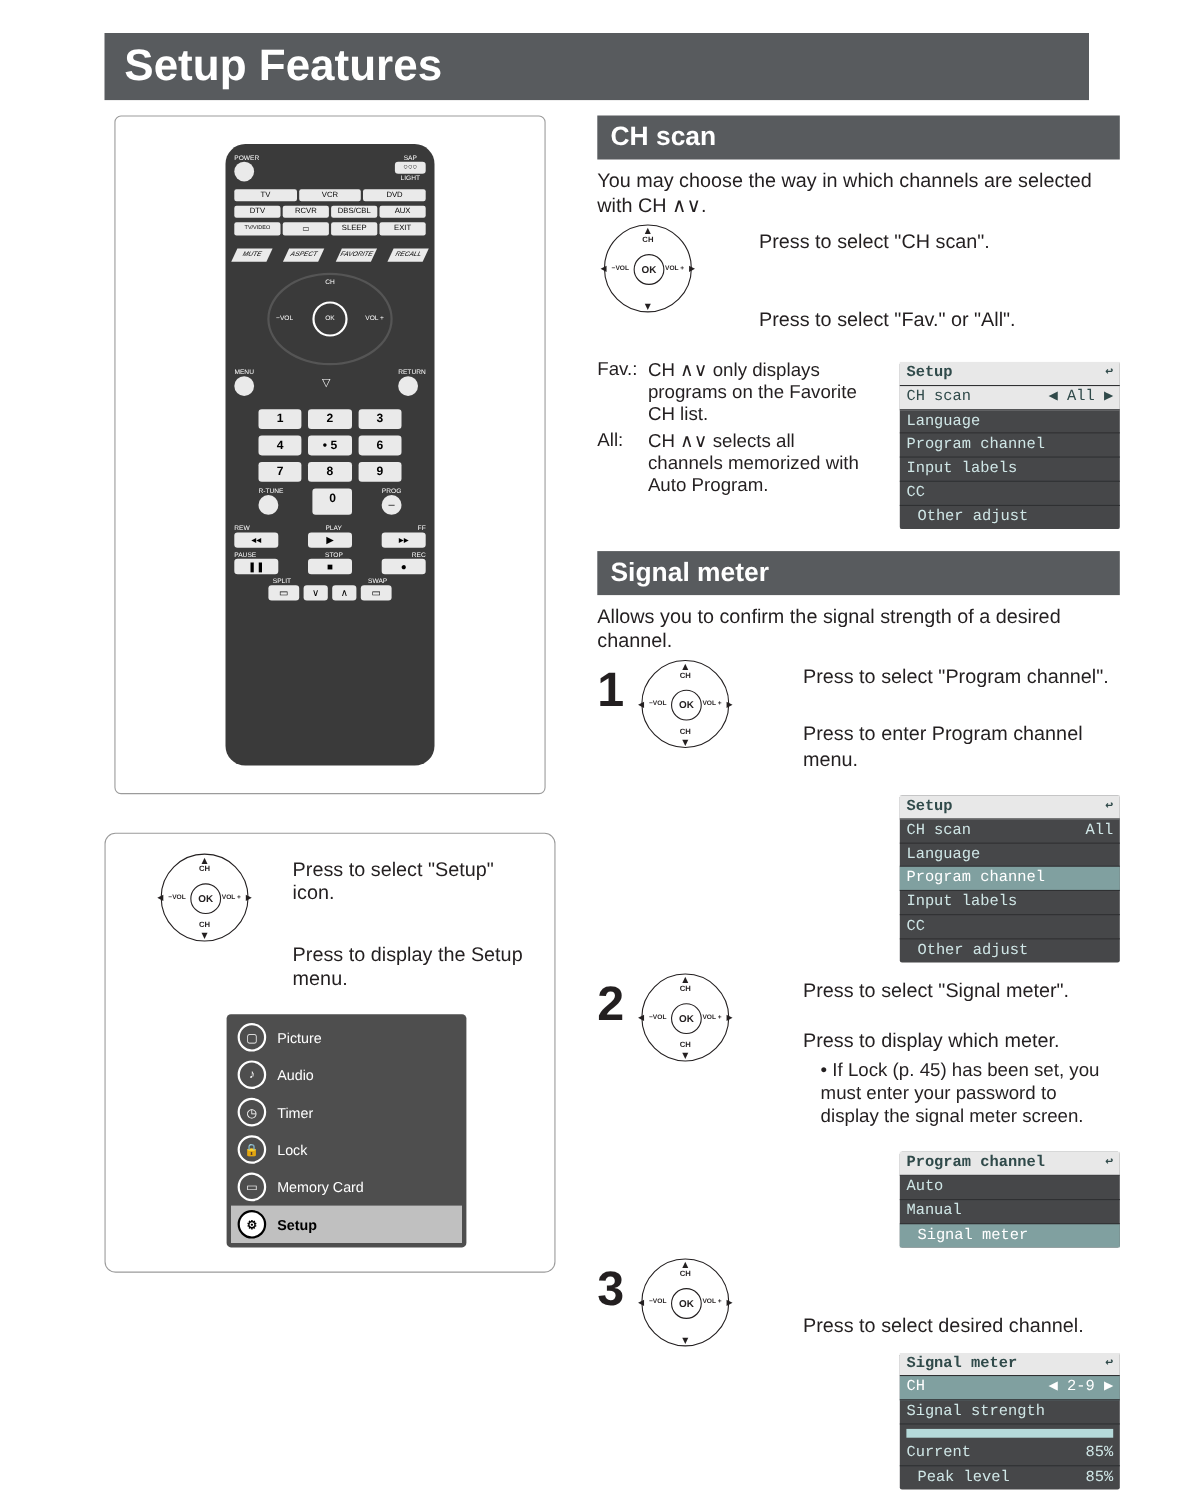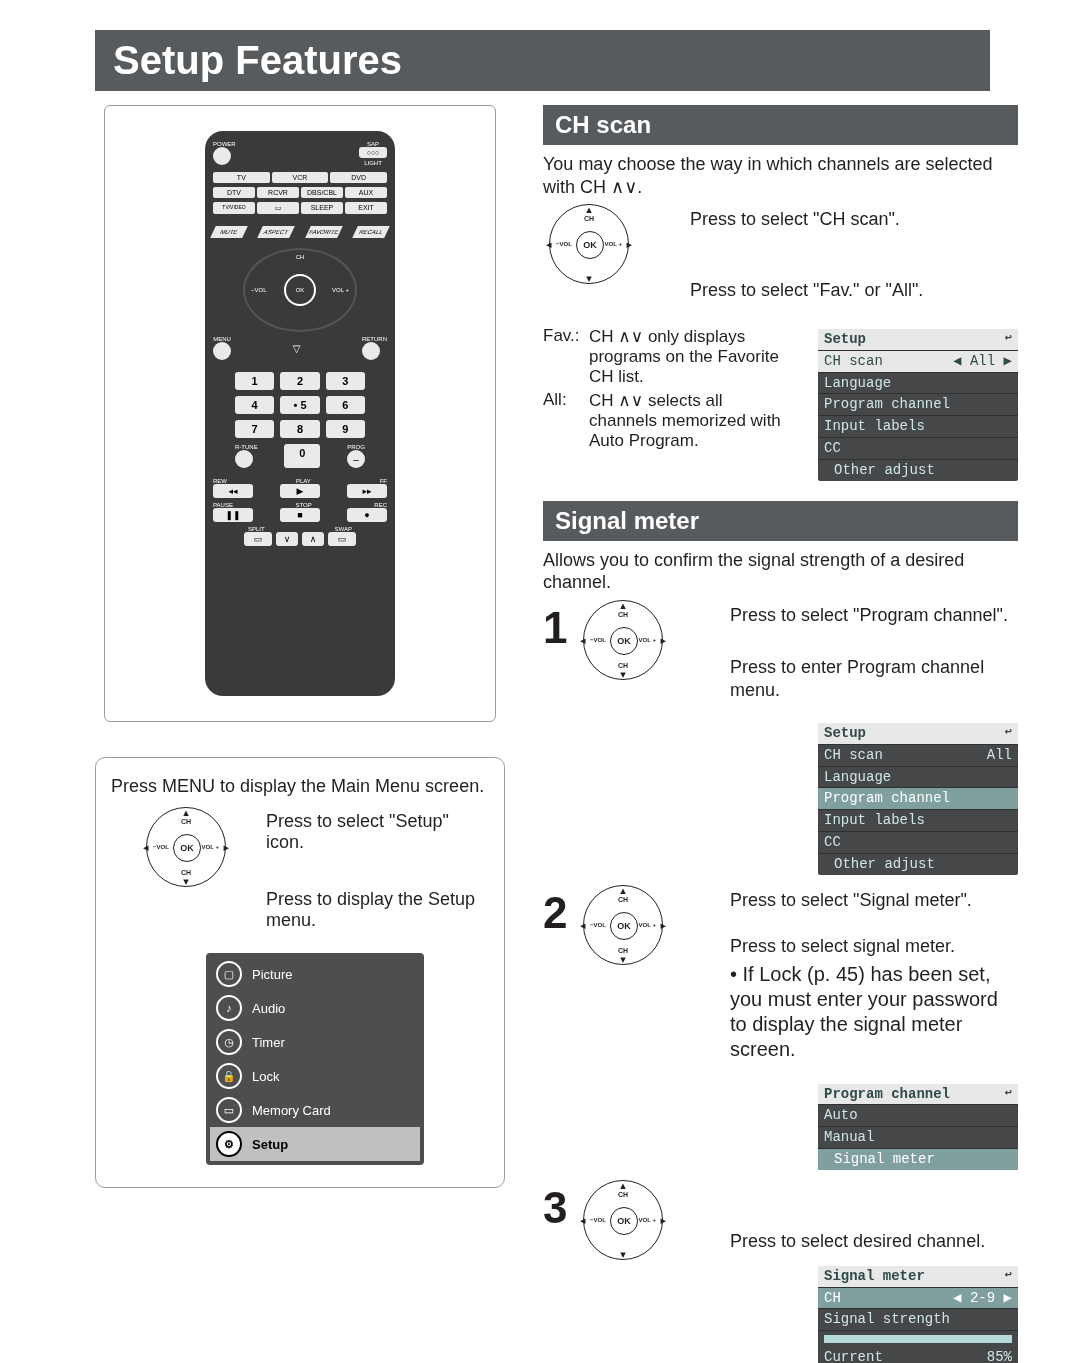--- a/index.html
+++ b/index.html
@@ -129,21 +129,21 @@
     width:22px;height:22px;border:2px solid #fff;border-radius:50%;display:inline-flex;align-items:center;justify-content:center;font-size:11px;
   }
   .main-osd .row.sel span.icon { background:#fff; color:#000; border-color:#000;}
   
   .sec-head {
     background:#585b5e; color:#fff;
     font-size:24px; font-weight:bold;
     padding:6px 12px; margin:0 0 8px 0;
   }
   .right-col p { font-size:18px; margin:4px 0; line-height:1.25;}
-  .right-col .small { font-size:20px;}
+  .right-col .small { font-size:17px;margin-left:16px;}
   .step-row { display:flex; align-items:flex-start; gap:12px; margin:6px 0 18px 0;}
   .step-num { font-size:44px; font-weight:bold; line-height:1; margin-top:6px; width:28px;}
   .step-nav {
     width:135px; flex:none;
   }
   .step-txt { font-size:18px; flex:1;}
   .sub { display:flex; gap:6px; font-size:17px; margin:3px 0;}
   .sub .lbl { width:40px; flex:none;}
   
   .osd, .osd2 {
@@ -282,21 +282,20 @@
             <div class="r-play" style="width:28px;">▭</div>
             <div class="r-play" style="width:22px;">∨</div>
             <div class="r-play" style="width:22px;">∧</div>
             <div class="r-play" style="width:28px;">▭</div>
           </div>
           <div class="r-bottom-space"></div>
         </div>
       </div>
 
       <div class="menu-callout">
-        <p>Press MENU to display the Main Menu screen.</p>
         <div>
           <div class="nav-diagram">
             <div class="nav-circle">
               <span class="t" style="top:4px;left:50%;transform:translateX(-50%);"></span>
               <span class="arrow" style="top:-2px;left:50%;transform:translateX(-50%);">▴</span>
               <span class="t" style="top:10px;left:50%;transform:translateX(-50%);font-size:7px;">CH</span>
               <span class="arrow" style="top:50%;left:-4px;transform:translateY(-50%);">◂</span>
               <span class="t" style="top:50%;left:6px;transform:translateY(-50%);font-size:6px;">−VOL</span>
               <div class="ok">OK</div>
               <span class="t" style="top:50%;right:6px;transform:translateY(-50%);font-size:6px;">VOL +</span>
@@ -440,21 +439,21 @@
             <span class="t" style="top:50%;left:6px;transform:translateY(-50%);font-size:6px;">−VOL</span>
             <div class="ok">OK</div>
             <span class="t" style="top:50%;right:6px;transform:translateY(-50%);font-size:6px;">VOL +</span>
             <span class="arrow" style="top:50%;right:-4px;transform:translateY(-50%);">▸</span>
             <span class="t" style="bottom:10px;left:50%;transform:translateX(-50%);font-size:7px;">CH</span>
             <span class="arrow" style="bottom:-2px;left:50%;transform:translateX(-50%);">▾</span>
           </div>
         </div>
         <div class="step-txt">
           <p>Press to select "Signal meter".</p>
-          <p style="margin-top:24px;">Press to select signal meter.</p>
+          <p style="margin-top:24px;">Press to display which meter.</p>
           <p class="small">• If Lock (p. 45) has been set, you must enter your password to display the signal meter screen.</p>
         </div>
       </div>
       <div class="osd">
         <div class="row title">
             <span>Program channel</span>
             <span class="backicon">↩</span>
           </div>
         <div class="row">Auto</div>
         <div class="row">Manual</div>

